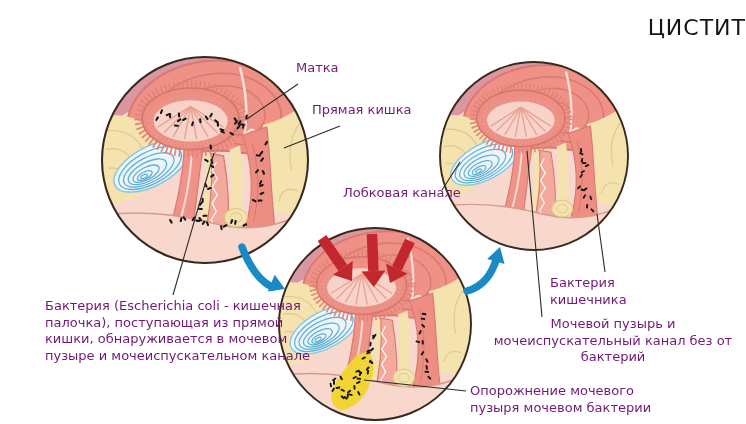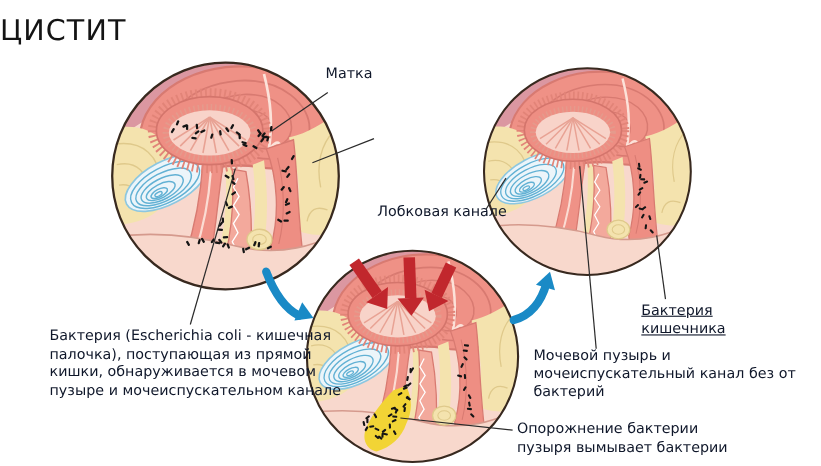--- a/index.html
+++ b/index.html
@@ -1,22 +1,22 @@
 <!DOCTYPE html>
 <html><head>
 <meta charset="utf-8">
 <style>
   html,body{margin:0;padding:0;background:#ffffff;}
   #stage{
     position:relative;width:746px;height:424px;background:#ffffff;overflow:hidden;
     font-family:"DejaVu Sans","Liberation Sans",sans-serif;color:#1f1f1f;
   }
   #scene{position:absolute;left:0;top:0;}
-  .lbl{position:absolute;font-size:13px;line-height:16.5px;color:#0f172a;white-space:pre-line;}
-  .title{left:0;right:0;top:13px;text-align:left;font-size:26px;line-height:30px;letter-spacing:1px;color:#141414;}
+  .lbl{position:absolute;font-size:13px;line-height:16.5px;color:#701a75;white-space:pre-line;}
+  .title{left:0;right:0;top:13px;text-align:right;font-size:22px;line-height:30px;letter-spacing:1px;color:#141414;}
 </style>
 </head>
 <body>
 
 <div id="stage">
   <svg id="scene" width="746" height="424" viewBox="0 0 746 424">
     <defs>
       <clipPath id="cpB">
           <circle r="100"></circle>
         </clipPath>
@@ -322,23 +322,24 @@
       <line x1="173" y1="295" x2="214" y2="153" stroke="#2b2b2b" stroke-width="1.1"></line>
       <line x1="542" y1="317" x2="527" y2="151" stroke="#2b2b2b" stroke-width="1.1"></line>
       <line x1="605" y1="272" x2="597" y2="214" stroke="#2b2b2b" stroke-width="1.1"></line>
       <line x1="466" y1="391" x2="364" y2="380" stroke="#2b2b2b" stroke-width="1.1"></line>
     </svg>
 
   <div class="lbl title">ЦИСТИТ</div>
 
   <div class="lbl" style="left:296px;top:60px;">Матка</div>
 
+  <div class="lbl" style="left:312px;top:102px;">Прямая кишка</div>
 
   <div class="lbl" style="left:343px;top:185px;">Лобковая канале</div>
 
-  <div class="lbl" style="left:583px;top:275px;width:86px;text-decoration:underline;">Бактерия кишечника</div>
+  <div class="lbl" style="left:550px;top:275px;width:86px;">Бактерия кишечника</div>
 
   <div class="lbl" style="left:10px;top:298px;width:280px;margin-left:35px;">Бактерия (Escherichia coli - кишечная палочка), поступающая из прямой кишки, обнаруживается в мочевом пузыре и мочеиспускательном канале</div>
 
-  <div class="lbl" style="left:485px;top:316px;width:256px;">Мочевой пузырь и мочеиспускательный канал без от бактерий</div>
-
-  <div class="lbl" style="left:470px;top:383px;width:215px;">Опорожнение бактерии пузыря вымывает бактерии</div>
+  <div class="lbl" style="left:485px;top:316px;width:256px;text-align:center;">Мочевой пузырь и мочеиспускательный канал без от бактерий</div>
+
+  <div class="lbl" style="left:470px;top:383px;width:215px;">Опорожнение мочевого пузыря мочевом бактерии</div>
 </div>
 
 </body></html>

